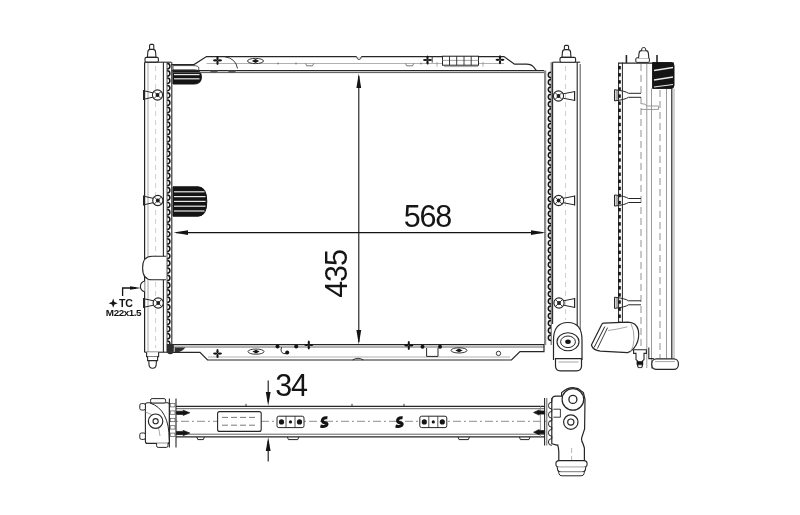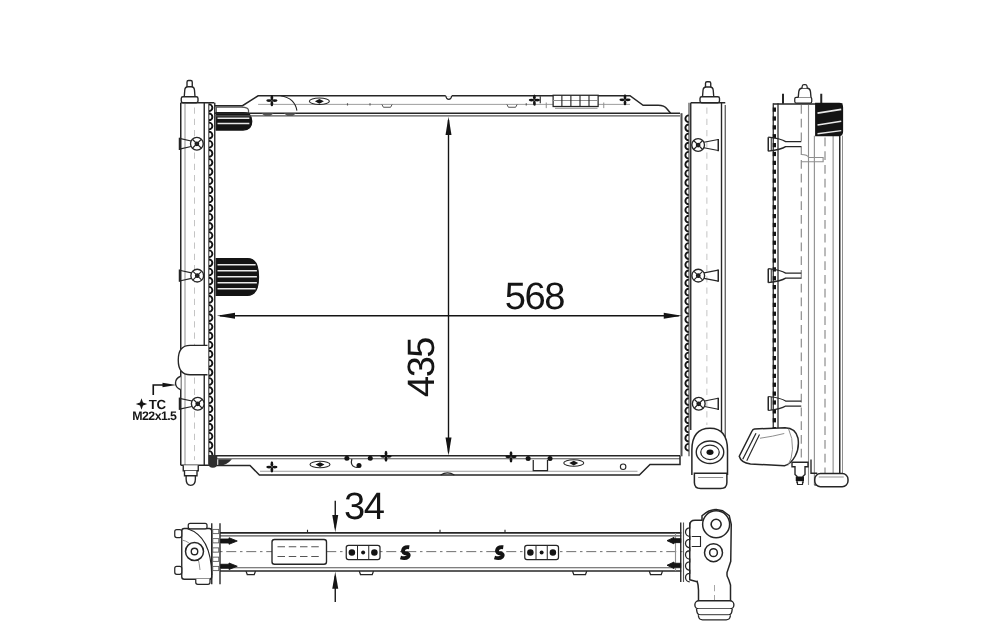--- a/index.html
+++ b/index.html
@@ -1,18 +1,18 @@
 <!DOCTYPE html>
 <html><head>
 <meta charset="utf-8">
 <title>Radiator technical drawing</title>
 <style>
   html,body{margin:0;padding:0;background:#ffffff;}
   #page{position:relative;width:800px;height:487px;background:#ffffff;overflow:hidden;
-        font-family:"Liberation Sans",sans-serif;margin-top:20px;}
+        font-family:"Liberation Sans",sans-serif;}
 </style>
 </head>
 <body>
 <div id="page">
 <svg width="800" height="515" viewBox="0 0 800 515" shape-rendering="geometricPrecision">
 
 <g>
         <path d="M149.6 49.5 L149.6 45.6 Q149.6 44.4 150.8 44.4 L152.6 44.4 Q153.8 44.4 153.8 45.6 L153.8 49.5" fill="#fff" stroke="#262626" stroke-width="1.1"></path>
         <path d="M147.4 57.4 L147.8 52.2 Q148 49.4 150.4 49.4 L153 49.4 Q155.4 49.4 155.6 52.2 L156 57.4 Z" fill="#fff" stroke="#262626" stroke-width="1.1"></path>
         <rect x="145" y="57.4" width="13.4" height="4.8" rx="1.4" fill="#fff" stroke="#262626" stroke-width="1.1"></rect>

